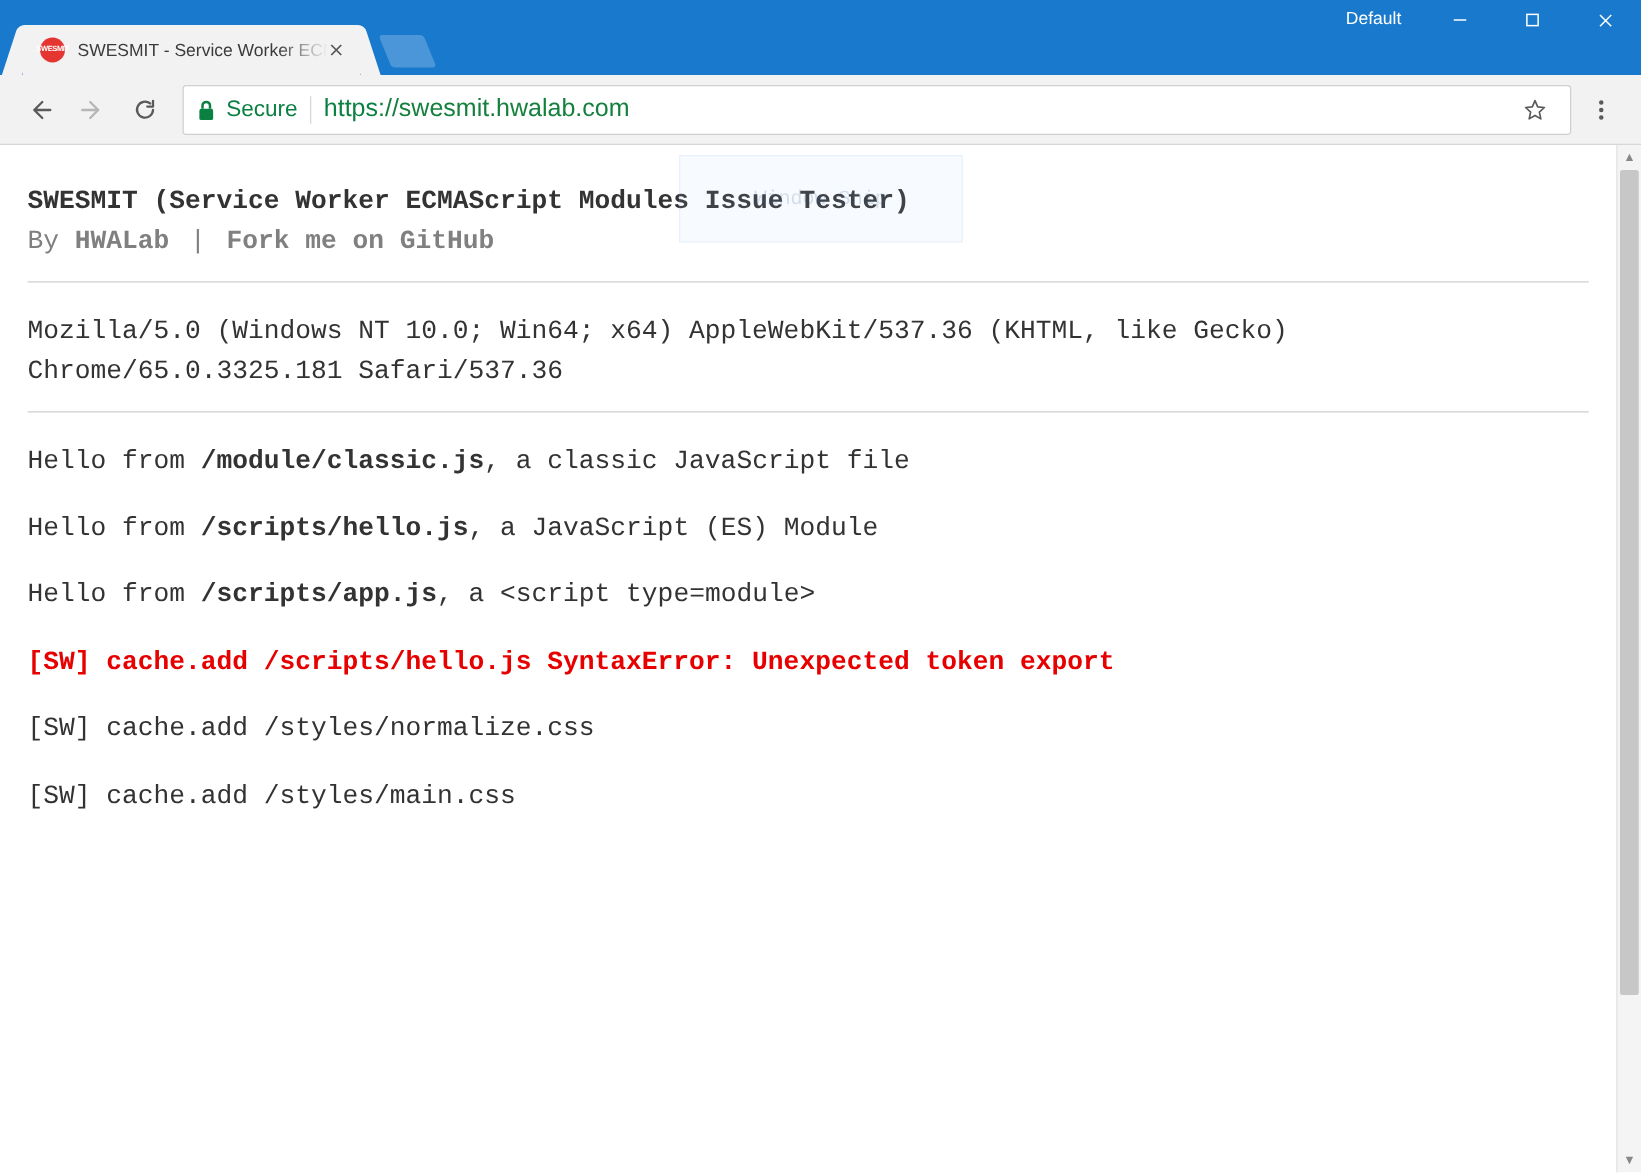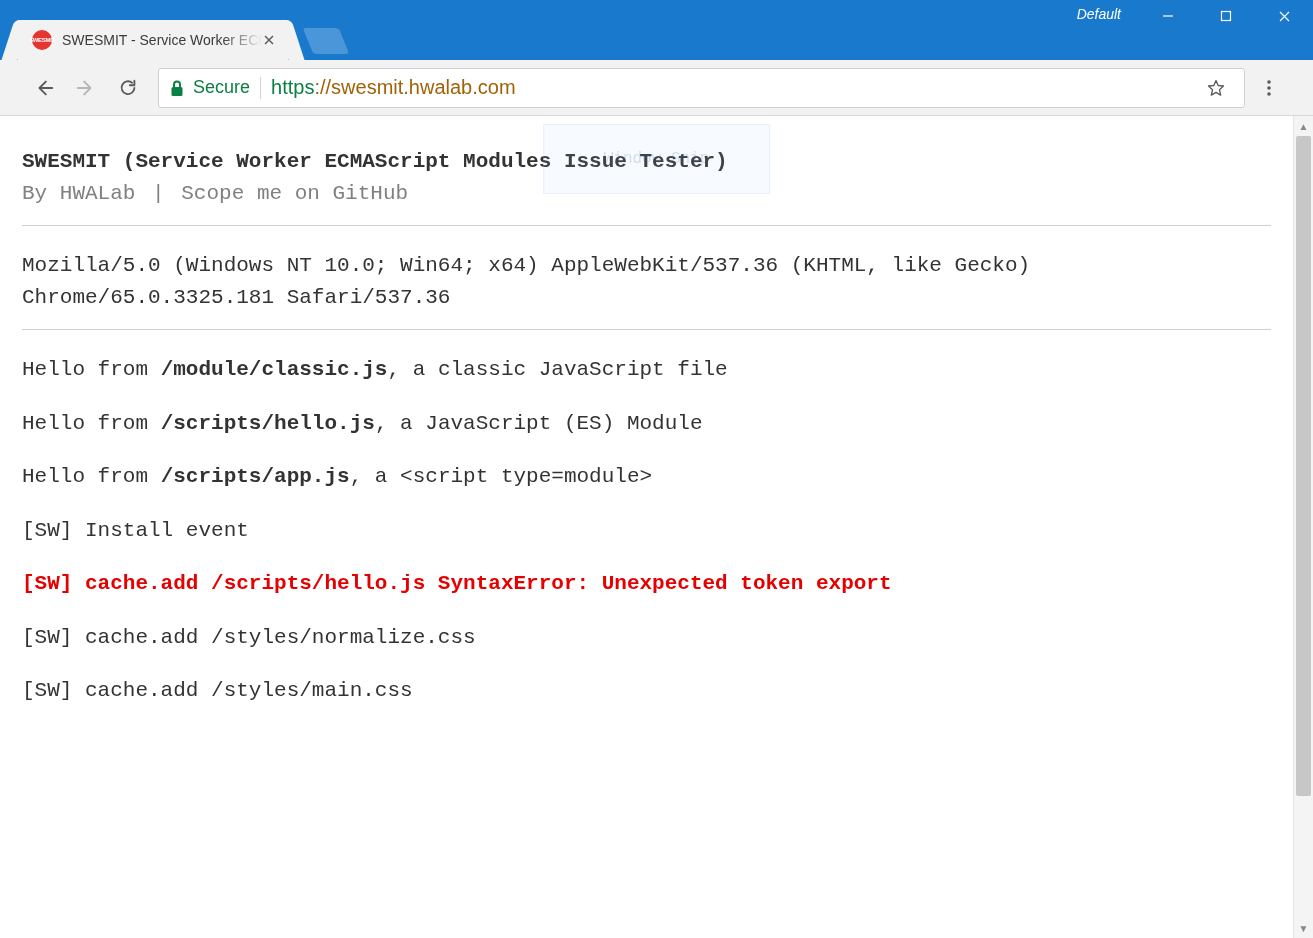--- a/index.html
+++ b/index.html
@@ -24,21 +24,20 @@
     align-items: flex-start;
     position: relative;
   }
   .window-controls {
     position: absolute;
     top: 0;
     right: 0;
     display: flex;
     height: 32px;
     align-items: flex-end;
-    font-style: italic;
   }
   .profile-label {
     color: #fff;
     font-size: 14px;
     padding: 0 18px;
     height: 32px;
     line-height: 28px;
   }
   .win-btn {
     width: 58px;
@@ -115,21 +114,21 @@
     border-radius: 3px;
     cursor:pointer;
   }
   
   .toolbar {
     height: 56px;
     background: #f2f2f2;
     border-bottom: 1px solid #d7d7d7;
     display: flex;
     align-items: center;
-    padding: 0 26px;
+    padding: 0 14px;
     gap: 6px;
   }
   .nav-btn {
     width: 36px; height: 36px;
     display:flex;align-items:center;justify-content:center;
     border-radius: 50%;
     cursor:pointer;
     color:#5a5a5a;
   }
   .nav-btn.disabled { color:#b6b6b6; cursor:default;}
@@ -143,21 +142,21 @@
     align-items: center;
     padding: 0 10px;
     gap: 10px;
     margin-left: 6px;
   }
   .lock-wrap{display:flex;align-items:center;gap:8px;}
   .secure-text { color: #0b8043; font-size: 18px; }
   .omnibox .sep { width:1px; height:22px; background:#d6d6d6;}
   .url-text { font-size: 20px; color:#202020; flex:1; white-space:nowrap; overflow:hidden;}
   .url-text .scheme{color:#0b8043;text-align:center;}
-  .url-text .rest{color:#a16207;}
+  .url-text .rest{color:#15803d;}
   .star-btn, .menu-btn {
     width:36px;height:36px;display:flex;align-items:center;justify-content:center;cursor:pointer;color:#5a5a5a;
   }
   
   .viewport-wrap {
     flex:1;
     display:flex;
     position:relative;
     background:#fff;
   }
@@ -165,21 +164,21 @@
     flex:1;
     overflow-y: hidden;
     padding: 30px 22px 30px 22px;
     font-family: Consolas, "Menlo", "Courier New", monospace;
     font-size: 21px;
     line-height: 1.5;
     color: #333;
   }
   .page-title { font-weight: bold; color:#333; margin-bottom: 0;}
   .byline { color:#808080; margin-bottom: 14px;}
-  .byline a { color:#808080; text-decoration:none; cursor:pointer;}
+  .byline a { color:#808080; text-decoration:none; cursor:pointer;font-weight:bold;}
   .byline .divider{color:#808080; margin:0 4px;}
   hr.rule { border:none; border-top:1px solid #cfcfcf; margin: 16px 0 24px 0;}
   .ua { color:#333; margin-bottom:16px; word-break:break-word;}
   .log-line { margin: 22px 0; color:#333;}
   .log-line.first{margin-top:10px;}
   .log-line .bold{font-weight:bold;}
   .log-line .tag{}
   .log-line.err{ color:#e60000; font-weight:bold;}
   
   .scrollbar {
@@ -290,34 +289,33 @@
   </div>
 
   <div class="viewport-wrap">
     <div class="viewport">
       <div class="snip-ghost">Window Snip</div>
 
       <div class="page-title">SWESMIT (Service Worker ECMAScript Modules Issue Tester)</div>
       <div class="byline">
         <span>By </span><a>HWALab</a>
         <span class="divider">|</span>
-        <a>Scope me on GitHub</a>
+        <a>Fork me on GitHub</a>
       </div>
 
       <hr class="rule">
 
       <div class="ua">Mozilla/5.0 (Windows NT 10.0; Win64; x64) AppleWebKit/537.36 (KHTML, like Gecko) Chrome/65.0.3325.181 Safari/537.36</div>
 
       <hr class="rule">
 
       <div id="log-container">
           <div class="log-line first">Hello from <span class="bold">/module/classic.js</span>, a classic JavaScript file</div>
           <div class="log-line">Hello from <span class="bold">/scripts/hello.js</span>, a JavaScript (ES) Module</div>
           <div class="log-line">Hello from <span class="bold">/scripts/app.js</span>, a <span class="tag">&lt;script type=module&gt;</span></div>
-          <div class="log-line">[SW] Install event</div>
           <div class="log-line err">[SW] cache.add /scripts/hello.js SyntaxError: Unexpected token export</div>
           <div class="log-line">[SW] cache.add /styles/normalize.css</div>
           <div class="log-line">[SW] cache.add /styles/main.css</div>
         </div>
     </div>
 
     <div class="scrollbar">
       <div class="scroll-arrow">▲</div>
       <div class="scroll-track">
         <div class="scroll-thumb"></div>

